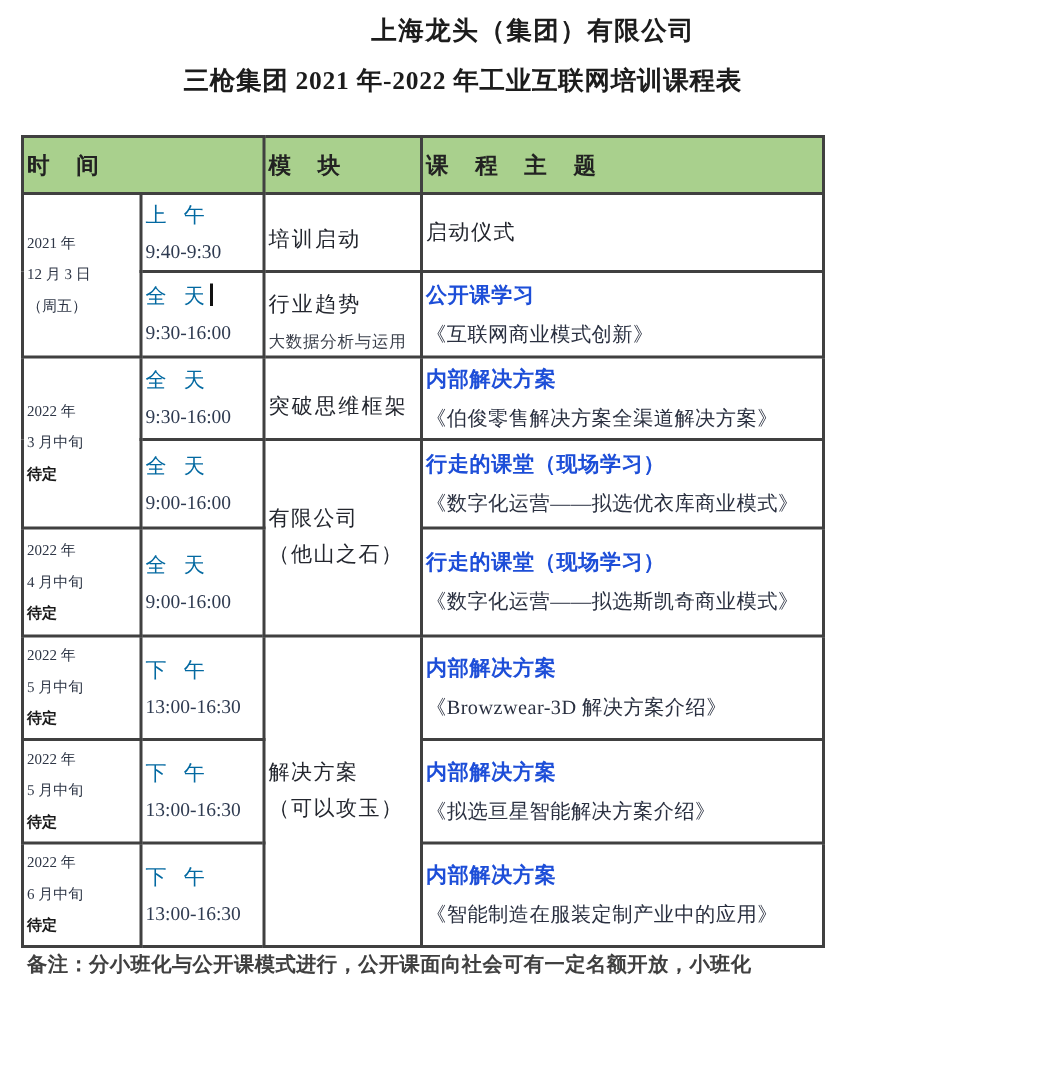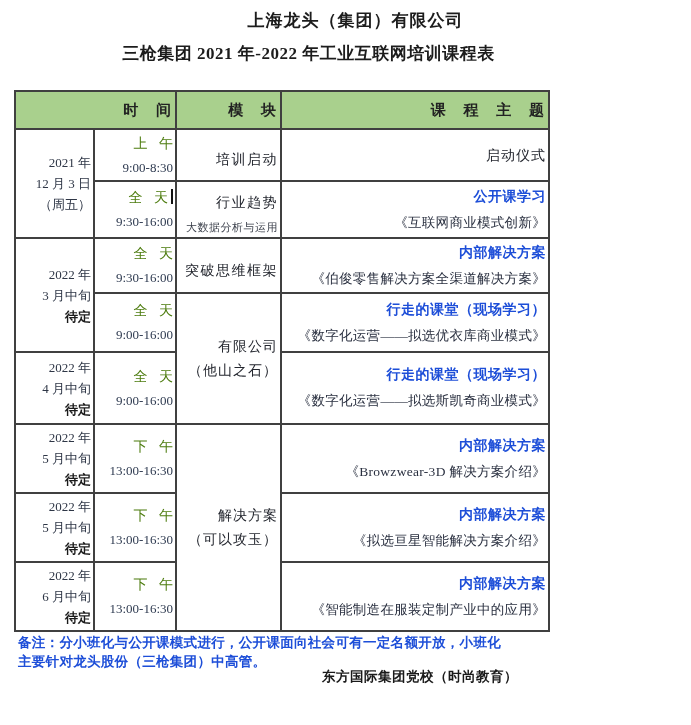--- a/index.html
+++ b/index.html
@@ -24,46 +24,46 @@
     text-align:center;font-size:17px;font-weight:600;letter-spacing:.5px;
   }
   table.sched{
     position:absolute;left:14px;top:90px;
     width:534px;
     border-collapse:collapse;
     table-layout:fixed;
   }
   table.sched th,table.sched td{
     border:2px solid var(--border-c);
-    text-align:right;vertical-align:middle;
+    text-align:left;vertical-align:middle;
     padding:2px 2px;
   }
   th.hdr{
     background:var(--header-bg);
     font-size:15px;font-weight:700;
     letter-spacing:2px;word-spacing:10px;
     height:32px;color:#222;
   }
-  .date-cell{font-size:13px;line-height:21px;color:#2e3646;border-radius:25px;}
+  .date-cell{font-size:10px;line-height:21px;color:#2e3646;border-radius:25px;}
   .date-cell .bold{font-weight:700;color:#1a1a1a;margin-top:48px;}
-  .time-label{font-size:14px;word-spacing:8px;color:#4d7c0f;display:block;}
+  .time-label{font-size:14px;word-spacing:8px;color:#0369a1;display:block;}
   .time-range{font-size:13px;color:#2e3a50;display:block;margin-top:7px;}
   .module-main{font-size:14px;letter-spacing:1.5px;color:#23262e;display:block;margin-top:10px;}
   .module-sub{font-size:11px;letter-spacing:.5px;color:#3a3f4a;display:block;margin-top:8px;}
   .module-line{font-size:14px;letter-spacing:1px;color:#23262e;display:block;line-height:24px;}
   .theme-main{font-size:14px;letter-spacing:1px;color:#23262e;}
   .theme-title{font-size:14px;font-weight:700;color:#1d4ed8;display:block;letter-spacing:.5px;}
   .theme-sub{font-size:13.5px;color:#2a3040;display:block;margin-top:8px;letter-spacing:.3px;}
   .caret{
     display:inline-block;width:2px;height:15px;background:#111;
     vertical-align:-2px;margin-left:3px;
   }
   .note{
     position:absolute;left:18px;top:633px;width:560px;
-    font-size:13.5px;font-weight:700;line-height:19px;color:#1d4ed8;
+    font-size:13.5px;font-weight:700;line-height:19px;color:#404040;
     letter-spacing:.3px;
   }
   .signature{
     position:absolute;left:270px;top:668px;width:300px;
     text-align:center;font-size:13.5px;font-weight:700;
     line-height:18px;color:#1a1a1a;letter-spacing:.5px;
   }
 </style>
 </head>
 <body>
@@ -86,21 +86,21 @@
   </tr>
 
   <tr style="height:52px">
     <td class="date-cell" rowspan="2">
       <span>2021 年</span><br>
       <span>12 月 3 日</span><br>
       <span>（周五）</span>
     </td>
     <td>
       <span class="time-label">上 午</span>
-      <span class="time-range">9:00-8:30</span>
+      <span class="time-range">9:40-9:30</span>
     </td>
     <td>
       <span class="module-main">培训启动</span>
     </td>
     <td>
       <span class="theme-main">启动仪式</span>
     </td>
   </tr>
   <tr style="height:54px">
     <td>
@@ -215,18 +215,16 @@
     <td>
       <span class="theme-title">内部解决方案</span>
       <span class="theme-sub">《智能制造在服装定制产业中的应用》</span>
     </td>
   </tr>
 </tbody>
   </table>
 
 <div class="note">
   <div>备注：分小班化与公开课模式进行，公开课面向社会可有一定名额开放，小班化</div>
-  <div>主要针对龙头股份（三枪集团）中高管。</div>
 </div>
 
 <div class="signature">
-  <div>东方国际集团党校（时尚教育）</div>
 </div>
 
 </body></html>

